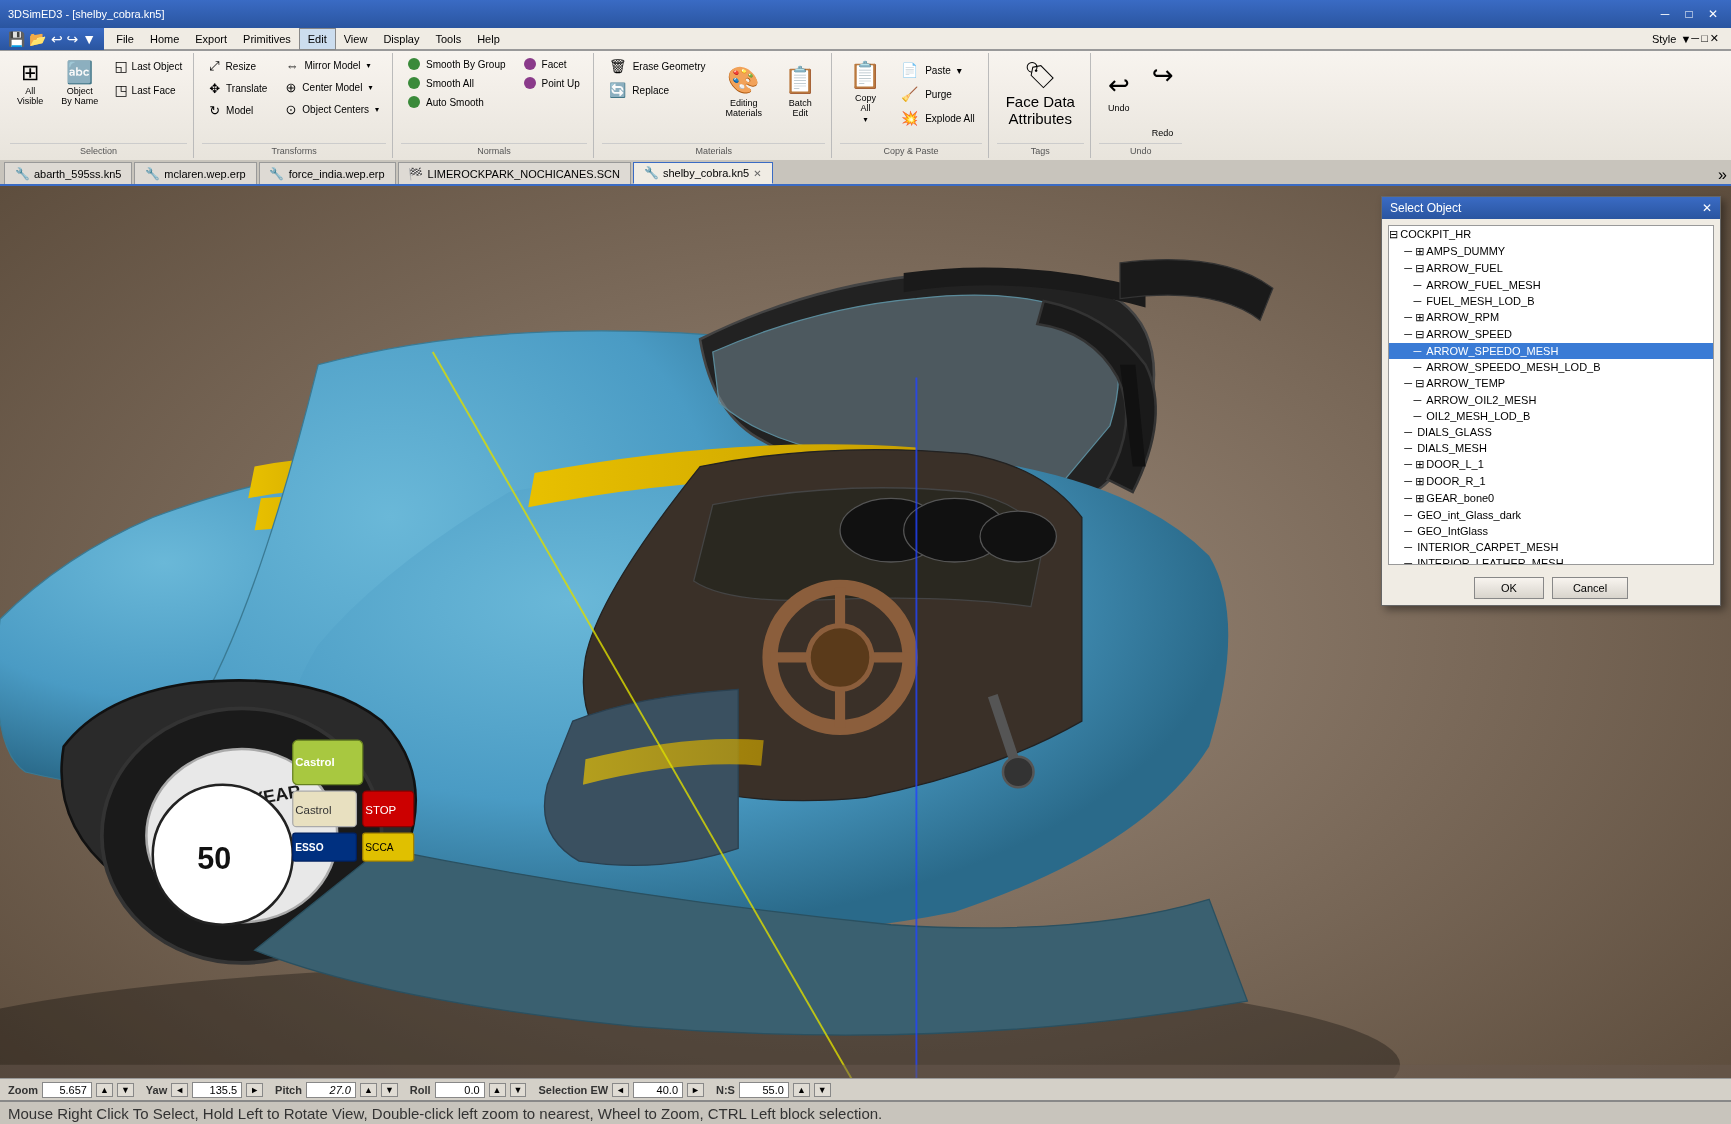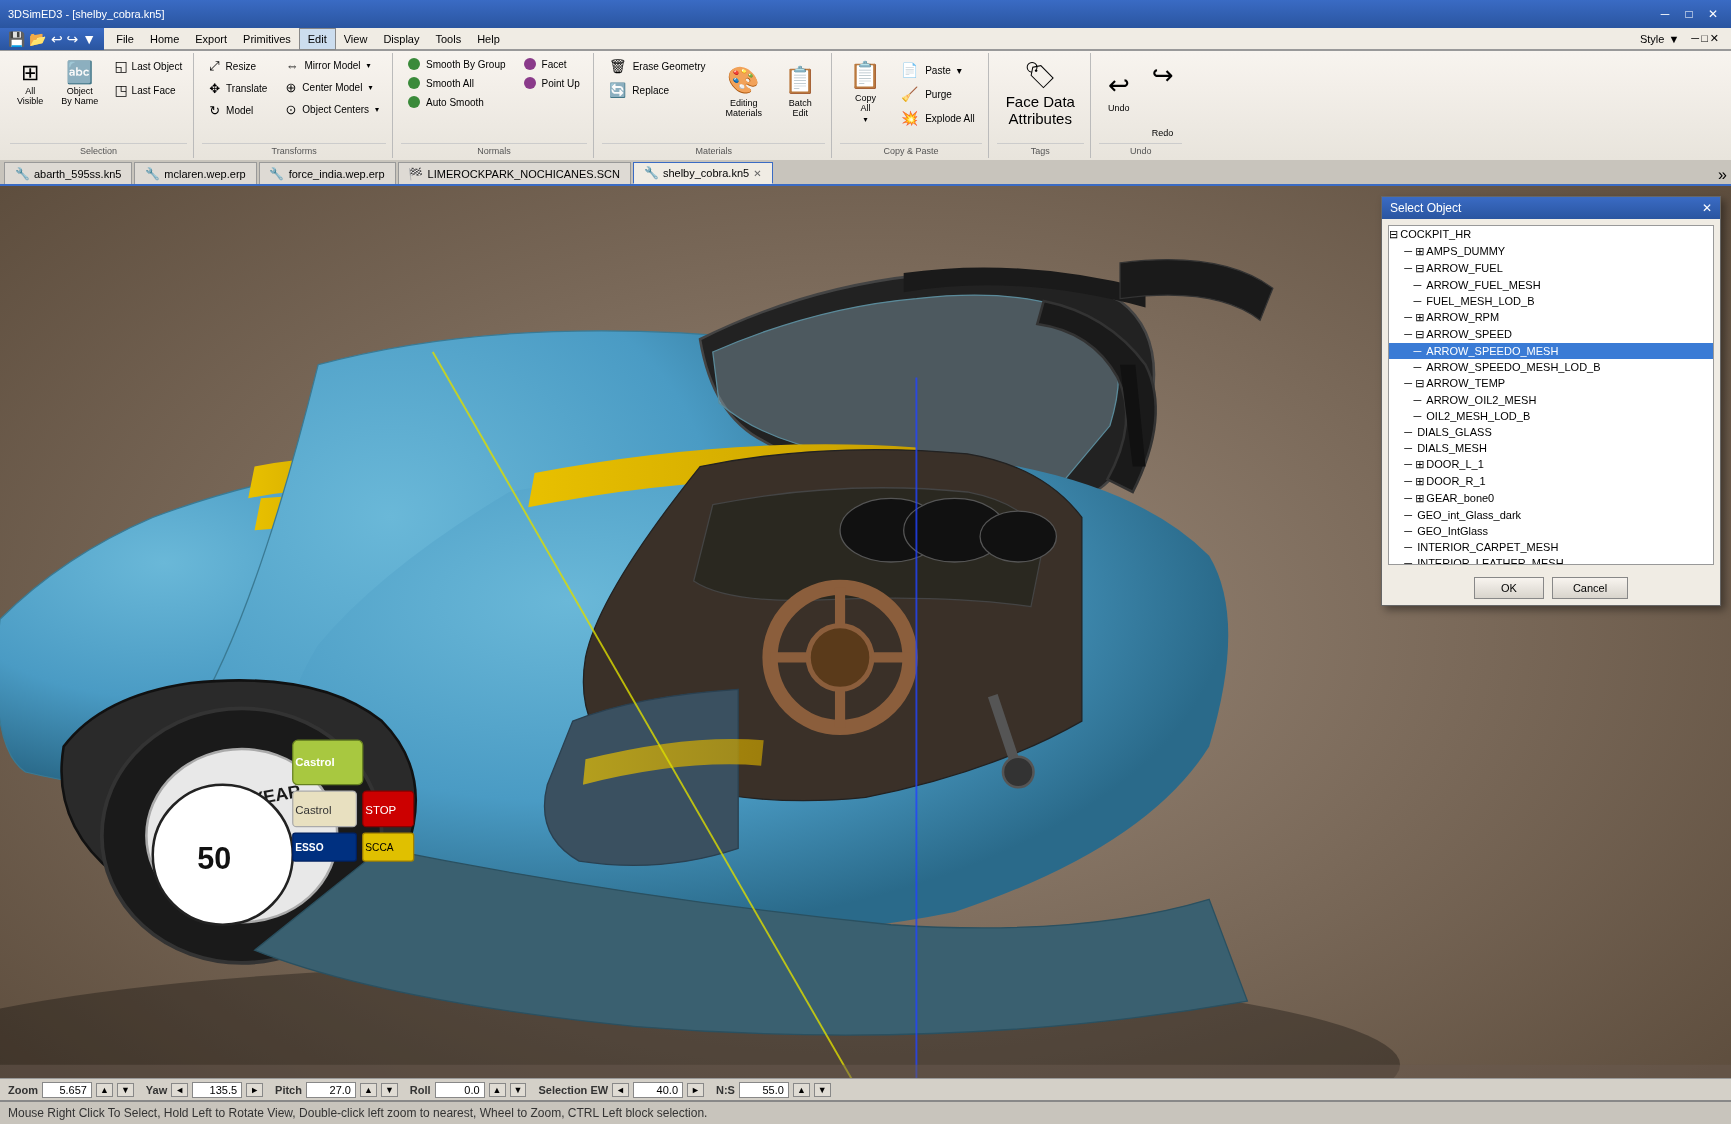--- a/index.html
+++ b/index.html
@@ -250,21 +250,21 @@
     }
 
     
     #info-bar {
       background: #c8c4bc;
       height: 24px;
       border-top: 2px solid #888;
       display: flex;
       align-items: center;
       padding: 0 8px;
-      font-size: 12px;
+      font-size: 15px;
       color: #333;
     }
 
     
     ::-webkit-scrollbar { width: 14px; }
     ::-webkit-scrollbar-track { background: #d4d0c8; }
     ::-webkit-scrollbar-thumb { background: #a09890; border: 1px solid #888; }
 
     
     .normals-col { display: flex; flex-direction: column; gap: 1px; }
@@ -331,21 +331,21 @@
   <div style="flex:1; display:flex; align-items:center; background:#f0ece4; height:22px; border-bottom:1px solid #999;" id="menu-bar">
     <div class="menu-item">File</div>
     <div class="menu-item">Home</div>
     <div class="menu-item">Export</div>
     <div class="menu-item">Primitives</div>
     <div class="menu-item active">Edit</div>
     <div class="menu-item">View</div>
     <div class="menu-item">Display</div>
     <div class="menu-item">Tools</div>
     <div class="menu-item">Help</div>
-    <div style="margin-left:auto; margin-right:12px; display:flex; align-items:center; gap:4px; cursor:pointer; font-size:11px;">
+    <div style="margin-left:auto; margin-right:0; display:flex; align-items:center; gap:4px; cursor:pointer; font-size:11px;">
       <span>Style</span> 
         <span>▼</span>
     </div>
     <div style="display:flex; gap:2px; margin-right:8px;">
       <span style="cursor:pointer;">─</span>
       <span style="cursor:pointer;">□</span>
       <span style="cursor:pointer;">✕</span>
     </div>
   </div>
 </div>
@@ -703,21 +703,21 @@
     <button class="status-nav-btn">▼</button>
   </div>
   <div class="status-group">
     <span class="status-label">Yaw</span>
     <button class="status-nav-btn">◄</button>
     <div class="status-value" style="cursor:text;">135.5</div>
     <button class="status-nav-btn">►</button>
   </div>
   <div class="status-group">
     <span class="status-label">Pitch</span>
-    <div class="status-value" style="cursor:text;">27.0</div>
+    <div class="status-value" style="cursor:text;font-style:italic;">27.0</div>
     <button class="status-nav-btn">▲</button>
     <button class="status-nav-btn">▼</button>
   </div>
   <div class="status-group">
     <span class="status-label">Roll</span>
     <div class="status-value" style="cursor:text;">0.0</div>
     <button class="status-nav-btn">▲</button>
     <button class="status-nav-btn">▼</button>
   </div>
   <div class="status-group">

